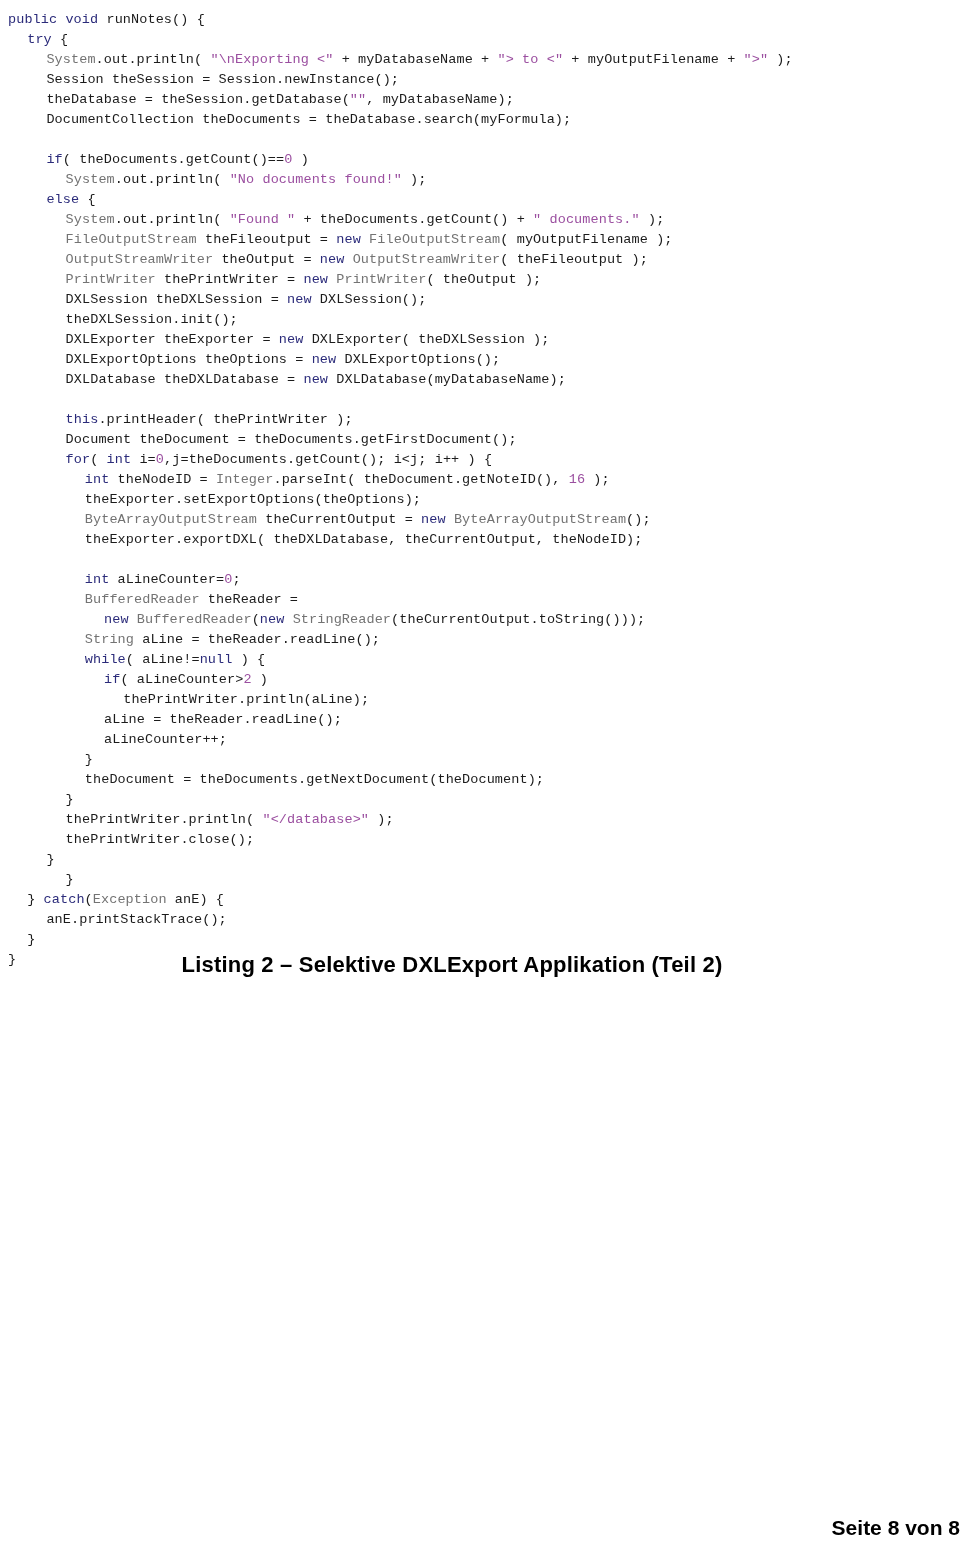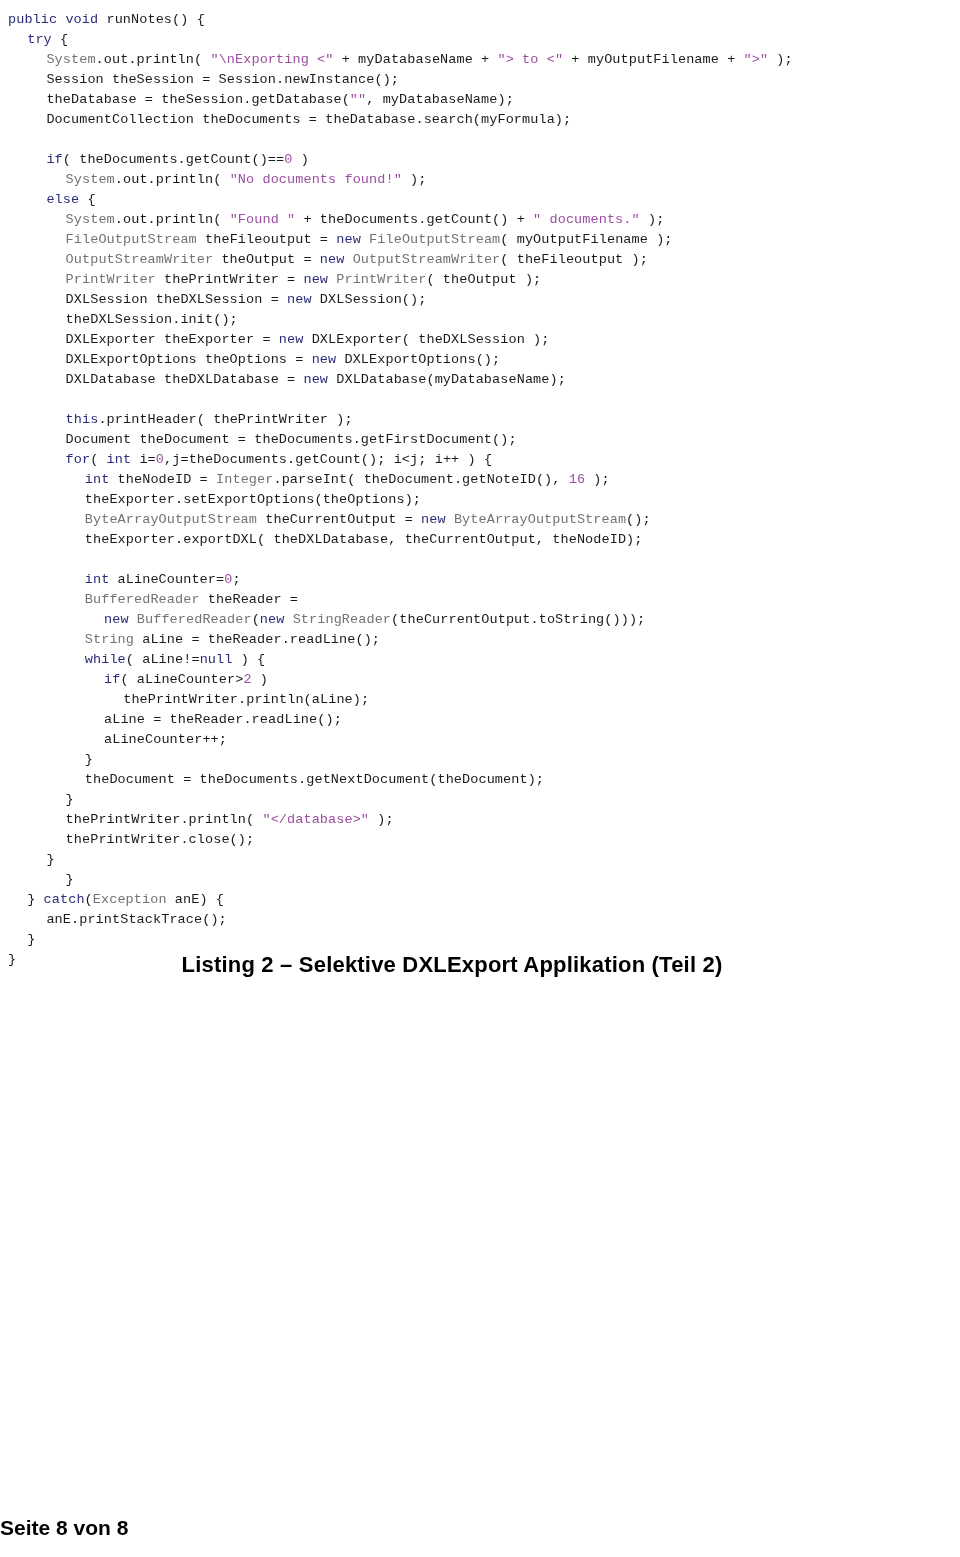--- a/index.html
+++ b/index.html
@@ -57,21 +57,21 @@
     color: #000000;
     letter-spacing: 0.2px;
   }
 
   
   #page-footer {
     position: absolute;
     left: 0;
     top: 1516px;
     width: 960px;
-    text-align: left;
+    text-align: right;
     font-family: "Liberation Sans", sans-serif;
     font-size: 21px;
     font-weight: bold;
     color: #000000;
   }
 </style>
 </head>
 <body>
 
 <div id="code-listing"><div class="code-line" style="padding-left: 8px;"><span class="tok-kw">public</span><span class="tok-plain"> </span><span class="tok-kw">void</span><span class="tok-plain"> runNotes() {</span></div><div class="code-line" style="padding-left: 27.2px;"><span class="tok-kw">try</span><span class="tok-plain"> {</span></div><div class="code-line" style="padding-left: 46.4px;"><span class="tok-type">System</span><span class="tok-plain">.out.println( </span><span class="tok-str">"\nExporting &lt;"</span><span class="tok-plain"> + myDatabaseName + </span><span class="tok-str">"&gt; to &lt;"</span><span class="tok-plain"> + myOutputFilename + </span><span class="tok-str">"&gt;"</span><span class="tok-plain"> );</span></div><div class="code-line" style="padding-left: 46.4px;"><span class="tok-plain">Session theSession = Session.newInstance();</span></div><div class="code-line" style="padding-left: 46.4px;"><span class="tok-plain">theDatabase = theSession.getDatabase(</span><span class="tok-str">""</span><span class="tok-plain">, myDatabaseName);</span></div><div class="code-line" style="padding-left: 46.4px;"><span class="tok-plain">DocumentCollection theDocuments = theDatabase.search(myFormula);</span></div><div class="code-line blank" style="padding-left: 8px;">&nbsp;</div><div class="code-line" style="padding-left: 46.4px;"><span class="tok-kw">if</span><span class="tok-plain">( theDocuments.getCount()==</span><span class="tok-num">0</span><span class="tok-plain"> )</span></div><div class="code-line" style="padding-left: 65.6px;"><span class="tok-type">System</span><span class="tok-plain">.out.println( </span><span class="tok-str">"No documents found!"</span><span class="tok-plain"> );</span></div><div class="code-line" style="padding-left: 46.4px;"><span class="tok-kw">else</span><span class="tok-plain"> {</span></div><div class="code-line" style="padding-left: 65.6px;"><span class="tok-type">System</span><span class="tok-plain">.out.println( </span><span class="tok-str">"Found "</span><span class="tok-plain"> + theDocuments.getCount() + </span><span class="tok-str">" documents."</span><span class="tok-plain"> );</span></div><div class="code-line" style="padding-left: 65.6px;"><span class="tok-type">FileOutputStream</span><span class="tok-plain"> theFileoutput = </span><span class="tok-kw">new</span><span class="tok-plain"> </span><span class="tok-type">FileOutputStream</span><span class="tok-plain">( myOutputFilename );</span></div><div class="code-line" style="padding-left: 65.6px;"><span class="tok-type">OutputStreamWriter</span><span class="tok-plain"> theOutput = </span><span class="tok-kw">new</span><span class="tok-plain"> </span><span class="tok-type">OutputStreamWriter</span><span class="tok-plain">( theFileoutput );</span></div><div class="code-line" style="padding-left: 65.6px;"><span class="tok-type">PrintWriter</span><span class="tok-plain"> thePrintWriter = </span><span class="tok-kw">new</span><span class="tok-plain"> </span><span class="tok-type">PrintWriter</span><span class="tok-plain">( theOutput );</span></div><div class="code-line" style="padding-left: 65.6px;"><span class="tok-plain">DXLSession theDXLSession = </span><span class="tok-kw">new</span><span class="tok-plain"> DXLSession();</span></div><div class="code-line" style="padding-left: 65.6px;"><span class="tok-plain">theDXLSession.init();</span></div><div class="code-line" style="padding-left: 65.6px;"><span class="tok-plain">DXLExporter theExporter = </span><span class="tok-kw">new</span><span class="tok-plain"> DXLExporter( theDXLSession );</span></div><div class="code-line" style="padding-left: 65.6px;"><span class="tok-plain">DXLExportOptions theOptions = </span><span class="tok-kw">new</span><span class="tok-plain"> DXLExportOptions();</span></div><div class="code-line" style="padding-left: 65.6px;"><span class="tok-plain">DXLDatabase theDXLDatabase = </span><span class="tok-kw">new</span><span class="tok-plain"> DXLDatabase(myDatabaseName);</span></div><div class="code-line blank" style="padding-left: 8px;">&nbsp;</div><div class="code-line" style="padding-left: 65.6px;"><span class="tok-kw">this</span><span class="tok-plain">.printHeader( thePrintWriter );</span></div><div class="code-line" style="padding-left: 65.6px;"><span class="tok-plain">Document theDocument = theDocuments.getFirstDocument();</span></div><div class="code-line" style="padding-left: 65.6px;"><span class="tok-kw">for</span><span class="tok-plain">( </span><span class="tok-kw">int</span><span class="tok-plain"> i=</span><span class="tok-num">0</span><span class="tok-plain">,j=theDocuments.getCount(); i&lt;j; i++ ) {</span></div><div class="code-line" style="padding-left: 84.8px;"><span class="tok-kw">int</span><span class="tok-plain"> theNodeID = </span><span class="tok-type">Integer</span><span class="tok-plain">.parseInt( theDocument.getNoteID(), </span><span class="tok-num">16</span><span class="tok-plain"> );</span></div><div class="code-line" style="padding-left: 84.8px;"><span class="tok-plain">theExporter.setExportOptions(theOptions);</span></div><div class="code-line" style="padding-left: 84.8px;"><span class="tok-type">ByteArrayOutputStream</span><span class="tok-plain"> theCurrentOutput = </span><span class="tok-kw">new</span><span class="tok-plain"> </span><span class="tok-type">ByteArrayOutputStream</span><span class="tok-plain">();</span></div><div class="code-line" style="padding-left: 84.8px;"><span class="tok-plain">theExporter.exportDXL( theDXLDatabase, theCurrentOutput, theNodeID);</span></div><div class="code-line blank" style="padding-left: 8px;">&nbsp;</div><div class="code-line" style="padding-left: 84.8px;"><span class="tok-kw">int</span><span class="tok-plain"> aLineCounter=</span><span class="tok-num">0</span><span class="tok-plain">;</span></div><div class="code-line" style="padding-left: 84.8px;"><span class="tok-type">BufferedReader</span><span class="tok-plain"> theReader =</span></div><div class="code-line" style="padding-left: 104px;"><span class="tok-kw">new</span><span class="tok-plain"> </span><span class="tok-type">BufferedReader</span><span class="tok-plain">(</span><span class="tok-kw">new</span><span class="tok-plain"> </span><span class="tok-type">StringReader</span><span class="tok-plain">(theCurrentOutput.toString()));</span></div><div class="code-line" style="padding-left: 84.8px;"><span class="tok-type">String</span><span class="tok-plain"> aLine = theReader.readLine();</span></div><div class="code-line" style="padding-left: 84.8px;"><span class="tok-kw">while</span><span class="tok-plain">( aLine!=</span><span class="tok-kw">null</span><span class="tok-plain"> ) {</span></div><div class="code-line" style="padding-left: 104px;"><span class="tok-kw">if</span><span class="tok-plain">( aLineCounter&gt;</span><span class="tok-num">2</span><span class="tok-plain"> )</span></div><div class="code-line" style="padding-left: 123.2px;"><span class="tok-plain">thePrintWriter.println(aLine);</span></div><div class="code-line" style="padding-left: 104px;"><span class="tok-plain">aLine = theReader.readLine();</span></div><div class="code-line" style="padding-left: 104px;"><span class="tok-plain">aLineCounter++;</span></div><div class="code-line" style="padding-left: 84.8px;"><span class="tok-plain">}</span></div><div class="code-line" style="padding-left: 84.8px;"><span class="tok-plain">theDocument = theDocuments.getNextDocument(theDocument);</span></div><div class="code-line" style="padding-left: 65.6px;"><span class="tok-plain">}</span></div><div class="code-line" style="padding-left: 65.6px;"><span class="tok-plain">thePrintWriter.println( </span><span class="tok-str">"&lt;/database&gt;"</span><span class="tok-plain"> );</span></div><div class="code-line" style="padding-left: 65.6px;"><span class="tok-plain">thePrintWriter.close();</span></div><div class="code-line" style="padding-left: 46.4px;"><span class="tok-plain">}</span></div><div class="code-line" style="padding-left: 65.6px;"><span class="tok-plain">}</span></div><div class="code-line" style="padding-left: 27.2px;"><span class="tok-plain">} </span><span class="tok-kw">catch</span><span class="tok-plain">(</span><span class="tok-type">Exception</span><span class="tok-plain"> anE) {</span></div><div class="code-line" style="padding-left: 46.4px;"><span class="tok-plain">anE.printStackTrace();</span></div><div class="code-line" style="padding-left: 27.2px;"><span class="tok-plain">}</span></div><div class="code-line" style="padding-left: 8px;"><span class="tok-plain">}</span></div></div>

